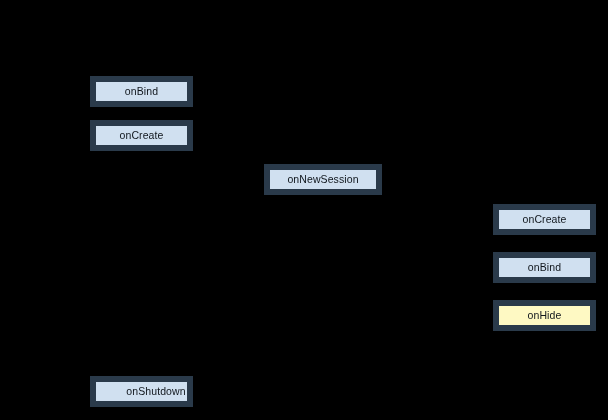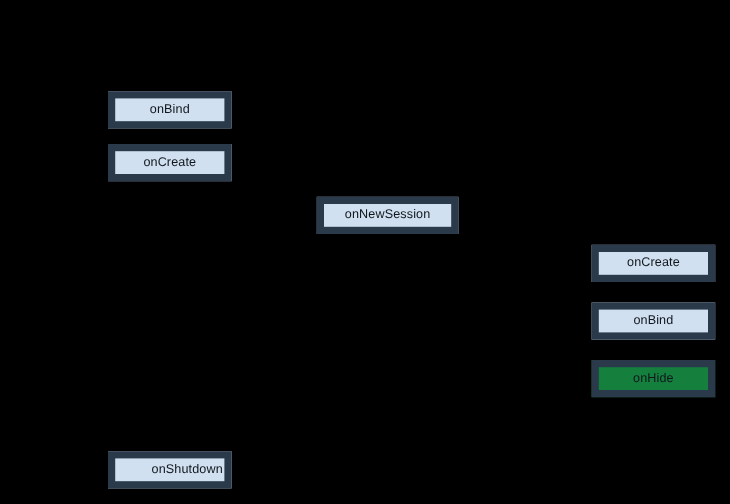--- a/index.html
+++ b/index.html
@@ -49,19 +49,19 @@
     </div>
     <div class="node" style="left: 264px; top: 164px; width: 118px; height: 31px; background: rgb(208, 224, 240); border-color: rgb(42, 58, 74); color: rgb(16, 22, 28);">
       <span class="node-label">onNewSession</span>
     </div>
     <div class="node" style="left: 493px; top: 204px; width: 103px; height: 31px; background: rgb(208, 224, 240); border-color: rgb(42, 58, 74); color: rgb(16, 22, 28);">
       <span class="node-label">onCreate</span>
     </div>
     <div class="node" style="left: 493px; top: 252px; width: 103px; height: 31px; background: rgb(208, 224, 240); border-color: rgb(42, 58, 74); color: rgb(16, 22, 28);">
       <span class="node-label">onBind</span>
     </div>
-    <div class="node" style="left: 493px; top: 300px; width: 103px; height: 31px; background: #15803d; border-color: rgb(42, 58, 74); color: rgb(16, 22, 28);">
+    <div class="node" style="left: 493px; top: 300px; width: 103px; height: 31px; background: #fef9c3; border-color: rgb(42, 58, 74); color: rgb(16, 22, 28);">
       <span class="node-label">onHide</span>
     </div>
     <div class="node" style="left: 90px; top: 376px; width: 103px; height: 31px; background: rgb(208, 224, 240); border-color: rgb(42, 58, 74); color: rgb(16, 22, 28); padding-left: 29px;">
       <span class="node-label">onShutdown</span>
     </div>
   </div>
 
 </body></html>

